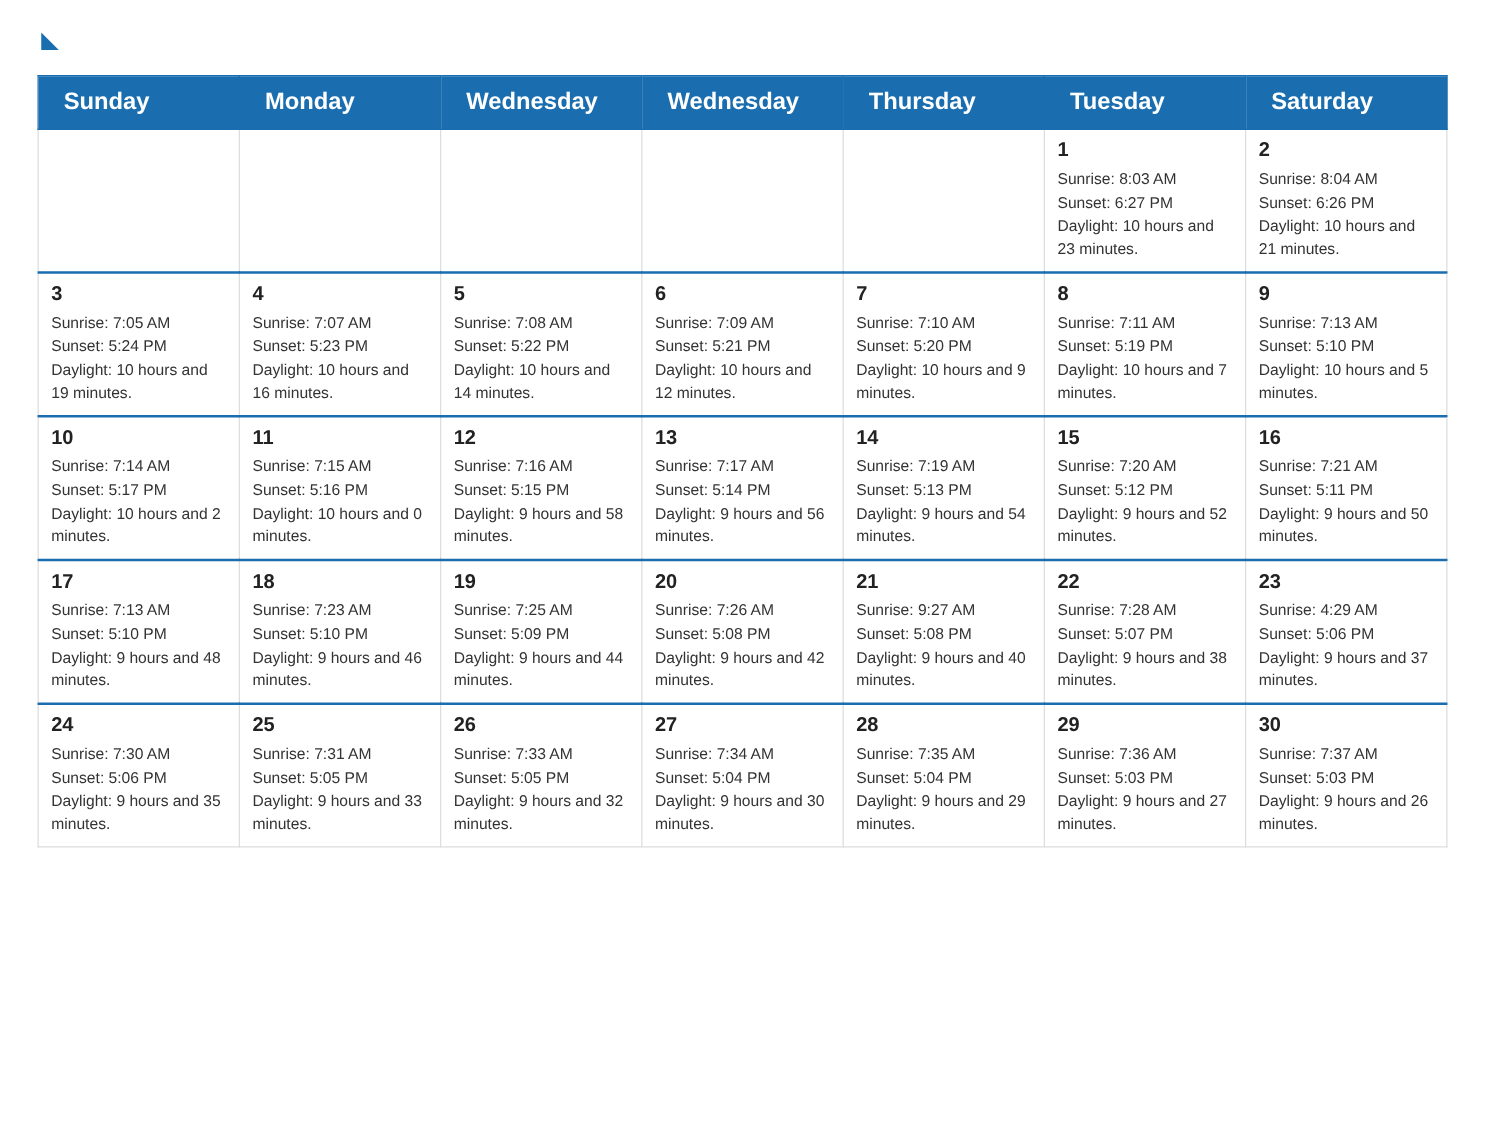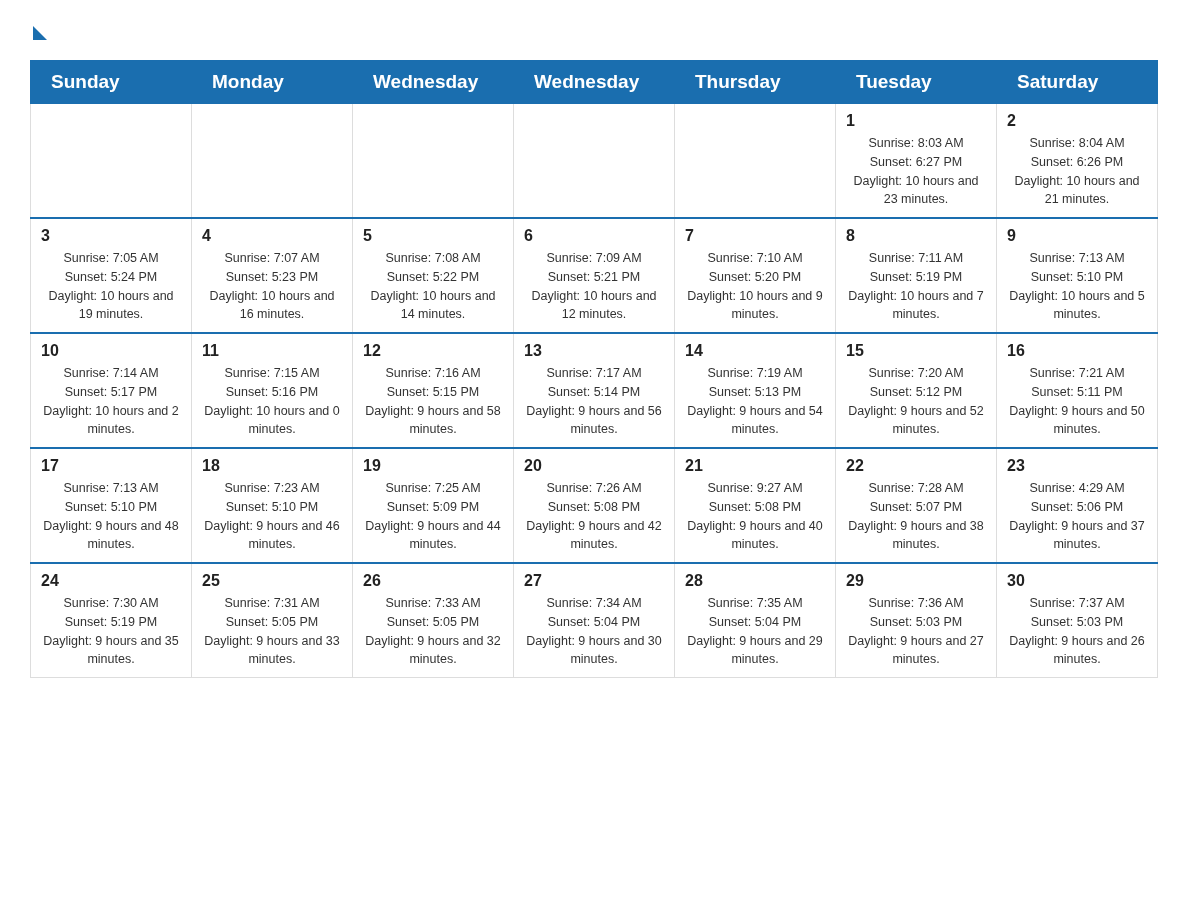--- a/index.html
+++ b/index.html
@@ -91,21 +91,20 @@
       font-size: 16px;
       font-weight: bold;
       color: #222;
       display: block;
       margin-bottom: 4px;
     }
     .day-info {
       font-size: 12.5px;
       line-height: 1.5;
       color: #333;
-      text-align: center;
     }
     tbody tr:last-child {
       border-bottom: 1px solid #aaa;
     }
   </style>
 </head>
 <body>
 
 <div class="header">
   <div class="logo">
@@ -282,21 +281,21 @@
           <span class="day-number">23</span>
           <div class="day-info">Sunrise: 4:29 AM
 Sunset: 5:06 PM
 Daylight: 9 hours and 37 minutes.</div>
         </td>
       </tr>
       <tr>
         <td>
           <span class="day-number">24</span>
           <div class="day-info">Sunrise: 7:30 AM
-Sunset: 5:19 PM
+Sunset: 5:06 PM
 Daylight: 9 hours and 35 minutes.</div>
         </td>
         <td>
           <span class="day-number">25</span>
           <div class="day-info">Sunrise: 7:31 AM
 Sunset: 5:05 PM
 Daylight: 9 hours and 33 minutes.</div>
         </td>
         <td>
           <span class="day-number">26</span>

